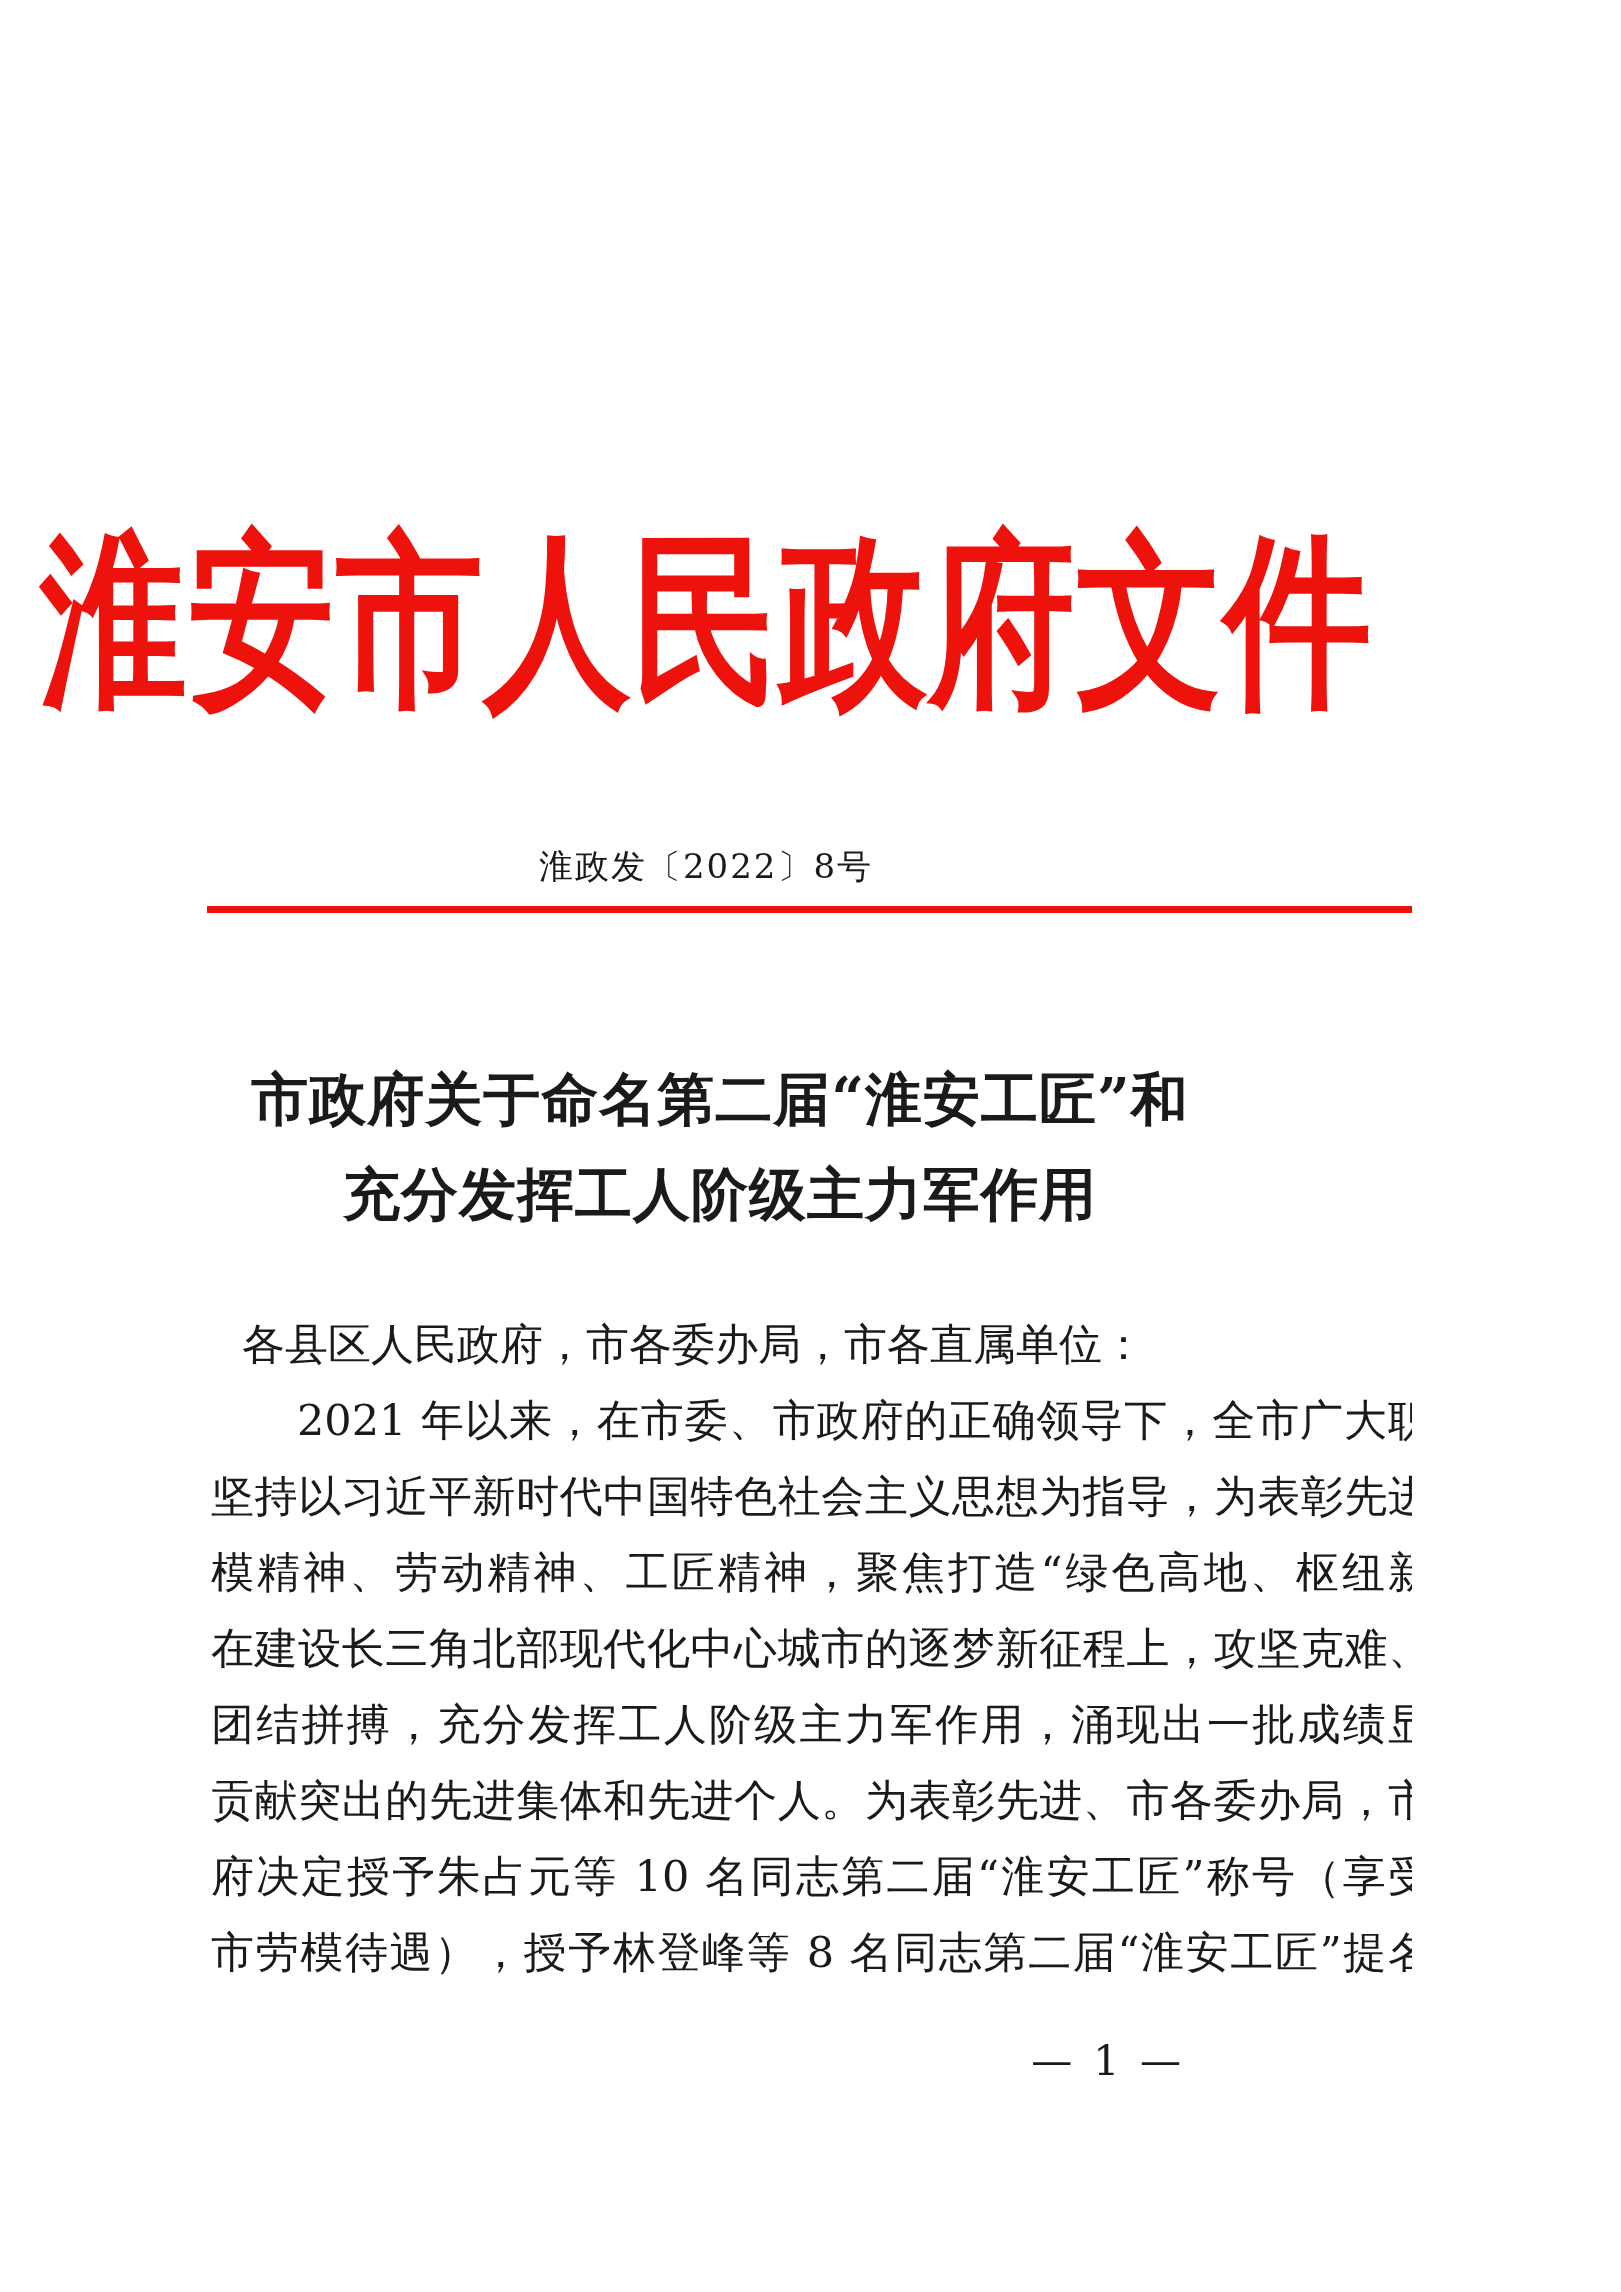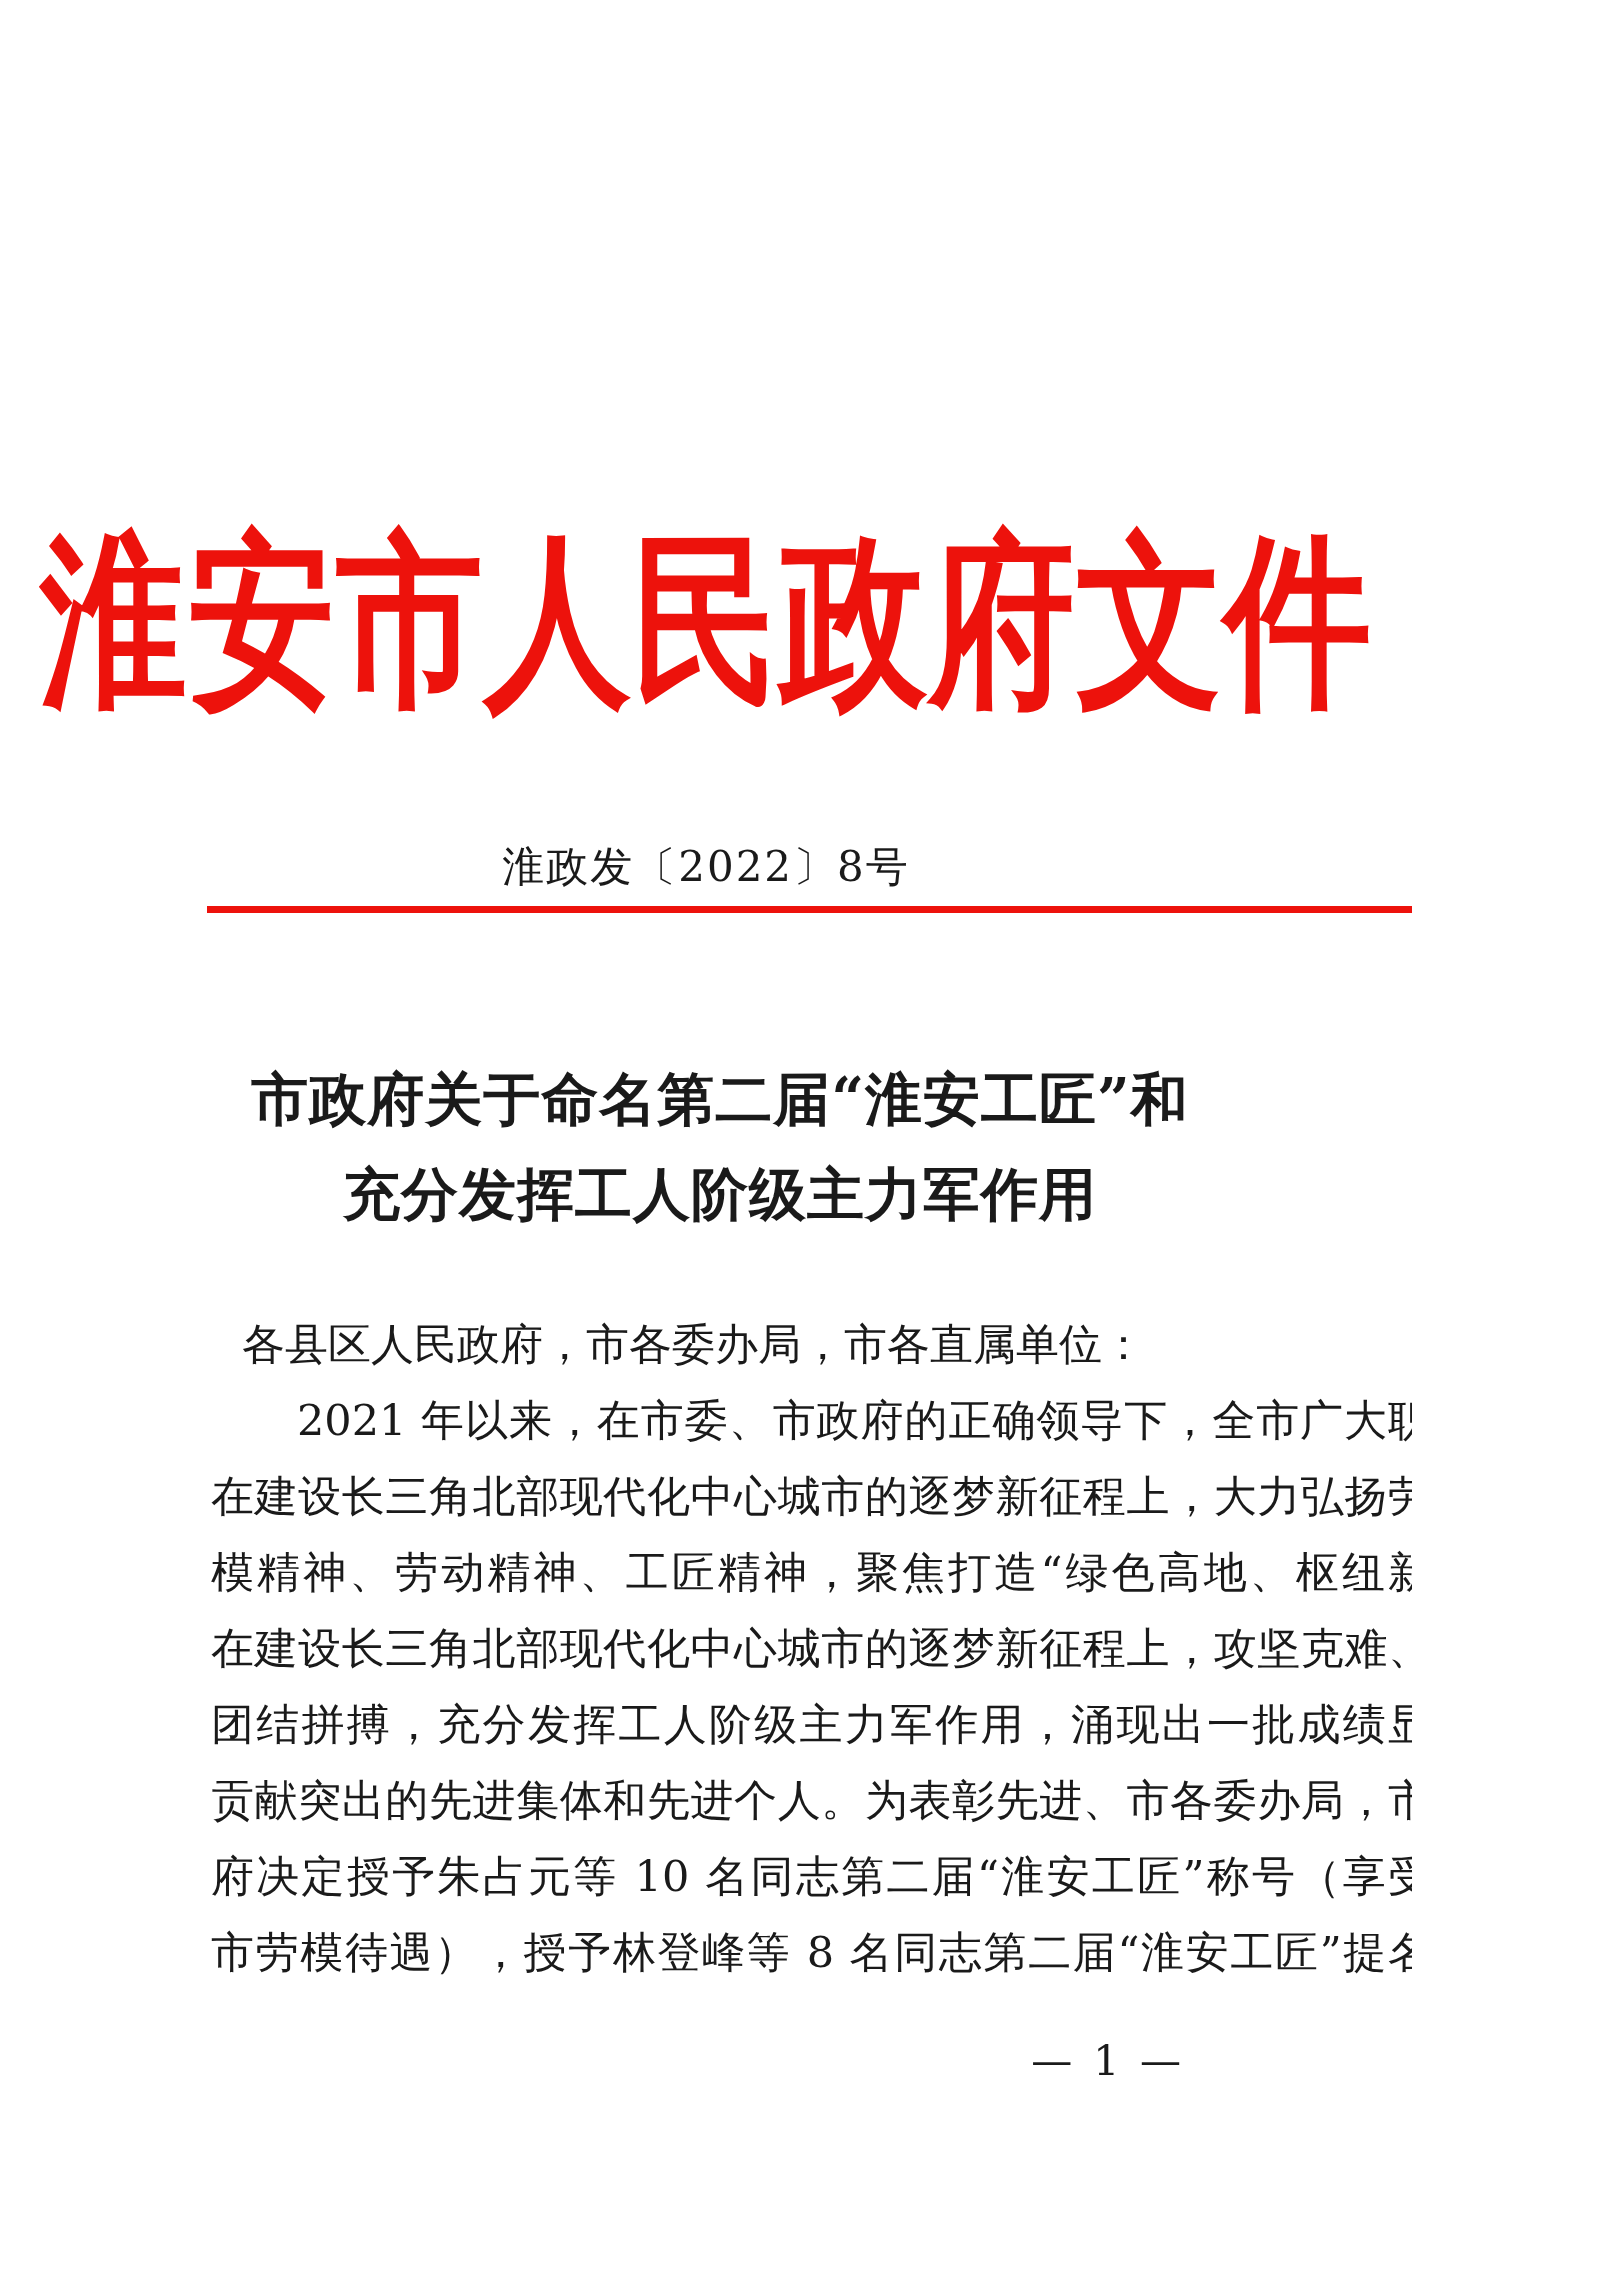--- a/index.html
+++ b/index.html
@@ -30,21 +30,21 @@
     color: var(--accent);
     transform: scaleY(1.27);
     transform-origin: top center;
     letter-spacing: 1px;
     white-space: nowrap;
   }
   .doc-number {
     position: absolute;
     top: 841px; left: 0; width: 100%;
     text-align: center;
-    font-size: 42px;
+    font-size: 34px;
     line-height: 51px;
     color: var(--ink);
     letter-spacing: 2px;
   }
   .red-rule {
     position: absolute;
     top: 906px; left: 207px;
     width: 1222px; height: 6.9px;
     background: var(--accent);
   }
@@ -103,21 +103,21 @@
   <div class="red-rule"></div>
 
   <div class="doc-title">
     <div>市政府关于命名第二届“淮安工匠”和</div>
     <div>充分发挥工人阶级主力军作用</div>
   </div>
 
   <div class="body-block">
     <div class="salutation">各县区人民政府，市各委办局，市各直属单位：</div>
     <div class="body-line indent">2021 年以来，在市委、市政府的正确领导下，全市广大职工</div>
-    <div class="body-line">在建设长三角北部现代化中心城市的逐梦新征程上，大力弘扬劳</div>
+    <div class="body-line">坚持以习近平新时代中国特色社会主义思想为指导，为表彰先进</div>
     <div class="body-line">模精神、劳动精神、工匠精神，聚焦打造“绿色高地、枢纽新城”，</div>
     <div class="body-line">在建设长三角北部现代化中心城市的逐梦新征程上，攻坚克难、</div>
     <div class="body-line">团结拼搏，充分发挥工人阶级主力军作用，涌现出一批成绩显著、</div>
     <div class="body-line">贡献突出的先进集体和先进个人。为表彰先进、市各委办局，市政</div>
     <div class="body-line">府决定授予朱占元等 10 名同志第二届“淮安工匠”称号（享受</div>
     <div class="body-line">市劳模待遇），授予林登峰等 8 名同志第二届“淮安工匠”提名</div>
   </div>
 
   <div class="page-number">— 1 —</div>
 

